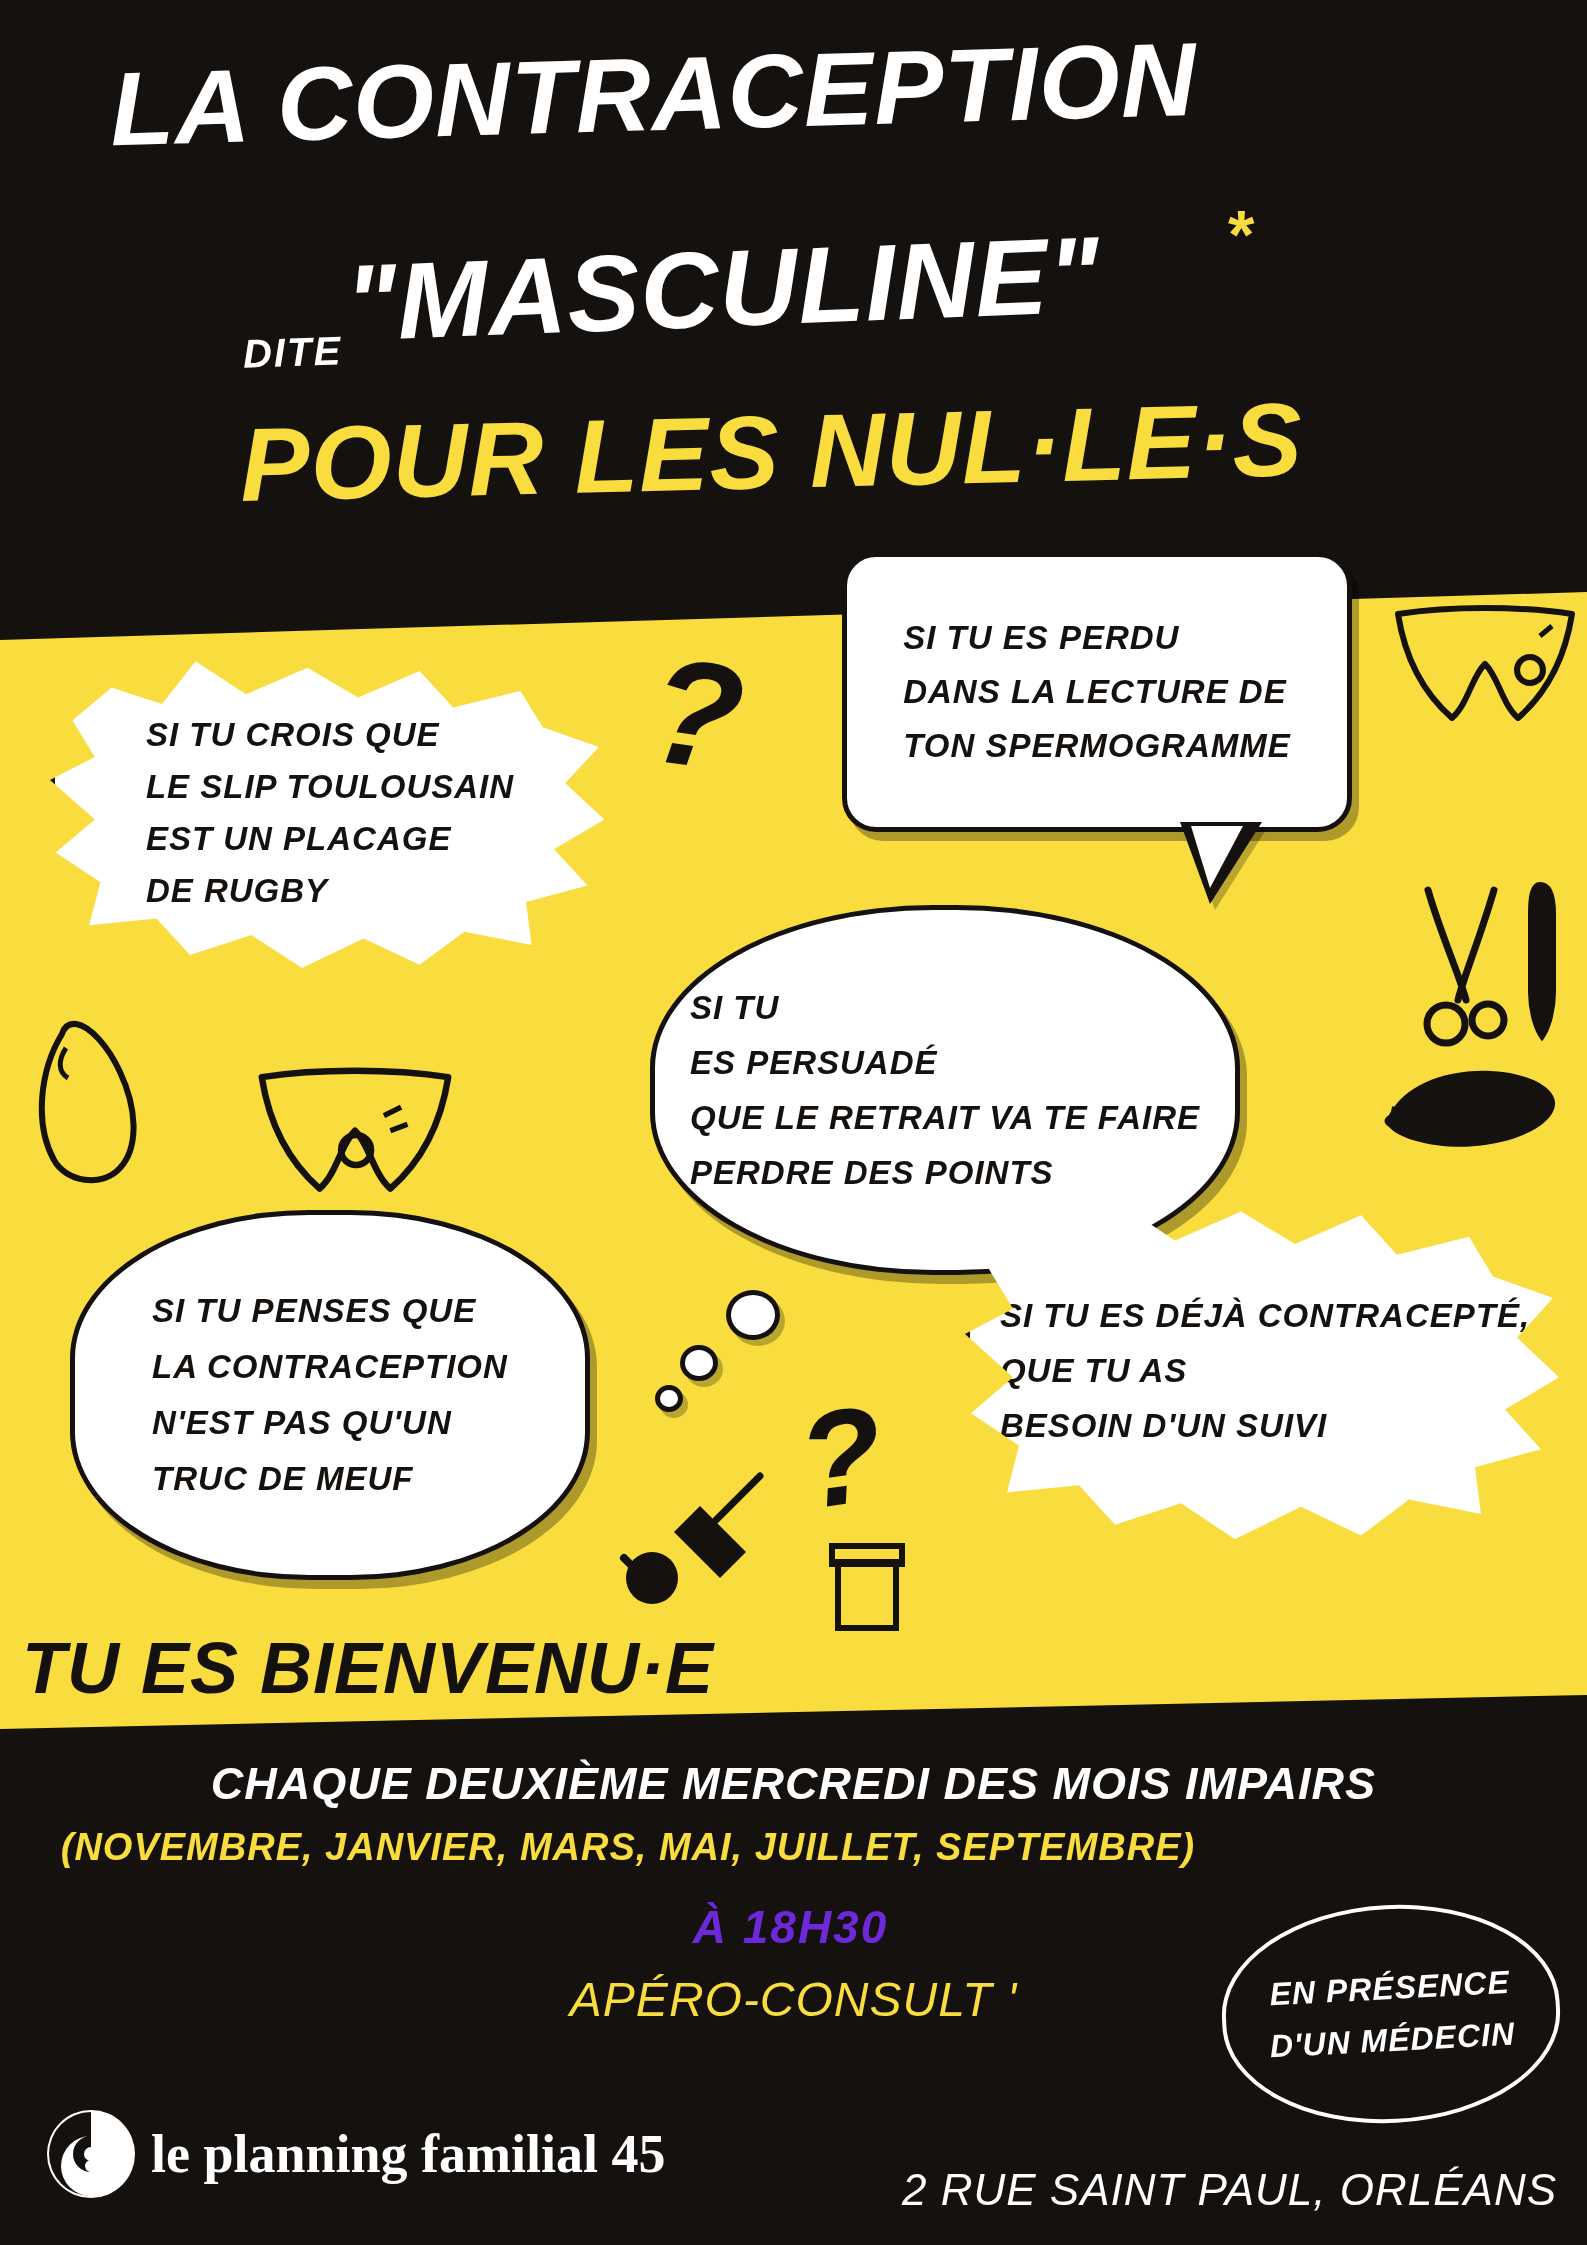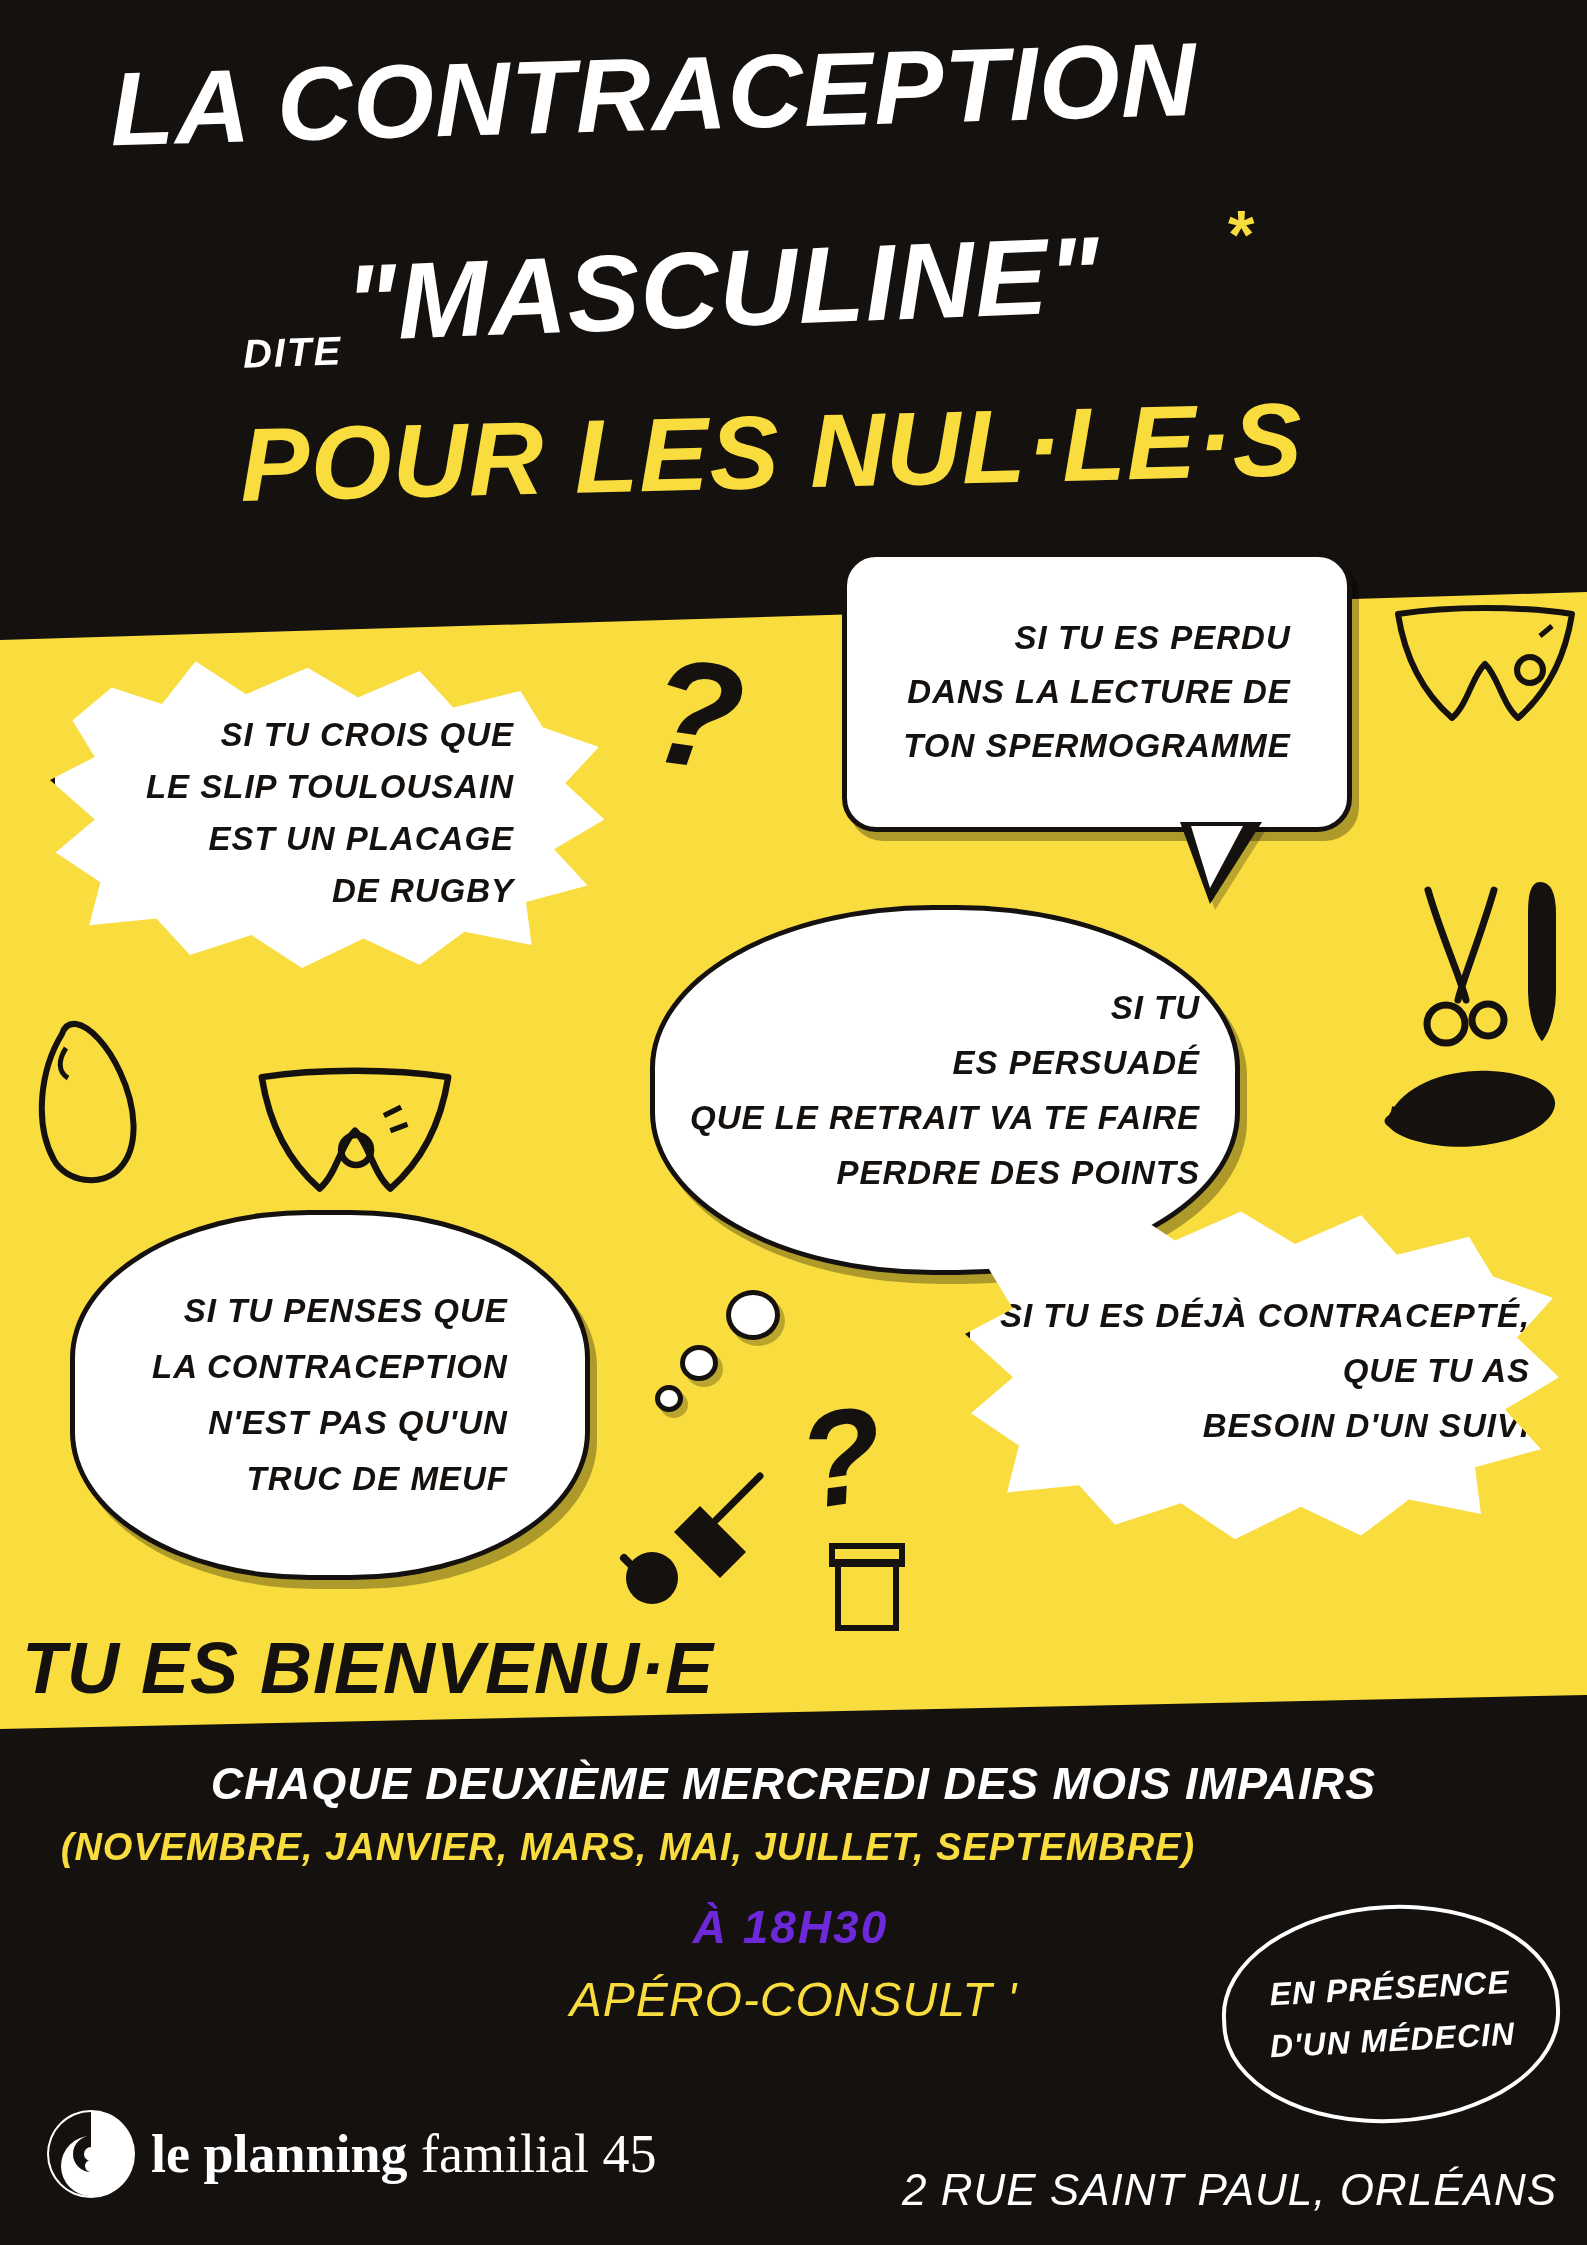--- a/index.html
+++ b/index.html
@@ -54,21 +54,21 @@
   .t-note .ast{color:#14110F;}
 
   
   .bubble{
     position:absolute;background:#fff;color:#14110F;
     font-weight:bold;font-style:italic;text-transform:uppercase;
     border:5px solid #14110F;
     z-index:5;
     box-sizing:border-box;
     display:flex;align-items:center;justify-content:center;
-    text-align:right;
+    text-align:left;
     filter:drop-shadow(7px 9px 0px rgba(0,0,0,0.30));
   }
   .bubble p{margin:0;}
   .bubble .ln{display:block;}
 
   
   .b-spiky{
     clip-path:polygon(
       4% 22%, 11% 12%, 20% 17%, 26% 4%, 35% 14%, 46% 6%, 55% 15%,
       66% 7%, 72% 18%, 84% 13%, 88% 24%, 98% 30%, 92% 41%,
@@ -153,21 +153,21 @@
   .address{
     position:absolute;right:30px;top:2165px;z-index:9;
     font-size:44px;font-weight:normal;color:#fff;font-style:italic;
     letter-spacing:1px;text-transform:uppercase;
   }
   
   .logo{position:absolute;left:45px;top:2108px;z-index:9;display:flex;align-items:center;}
   .logo-mark{position:relative;width:92px;height:92px;margin-right:14px;}
   .logo-text{color:#fff;font-size:54px;font-family:"Liberation Serif", serif;white-space:nowrap;}
   .logo-text b{font-weight:bold;}
-  .logo-text .lt-light{font-weight:normal;margin-top:8px;}
+  .logo-text .lt-light{font-weight:bold;margin-top:8px;}
 </style>
 </head>
 <body>
 
 <div class="poster">
 
   <div class="top-band"></div>
   <div class="title-wrap">
     <div class="t-line1">LA CONTRACEPTION</div>
     <div class="t-dite">DITE</div>

